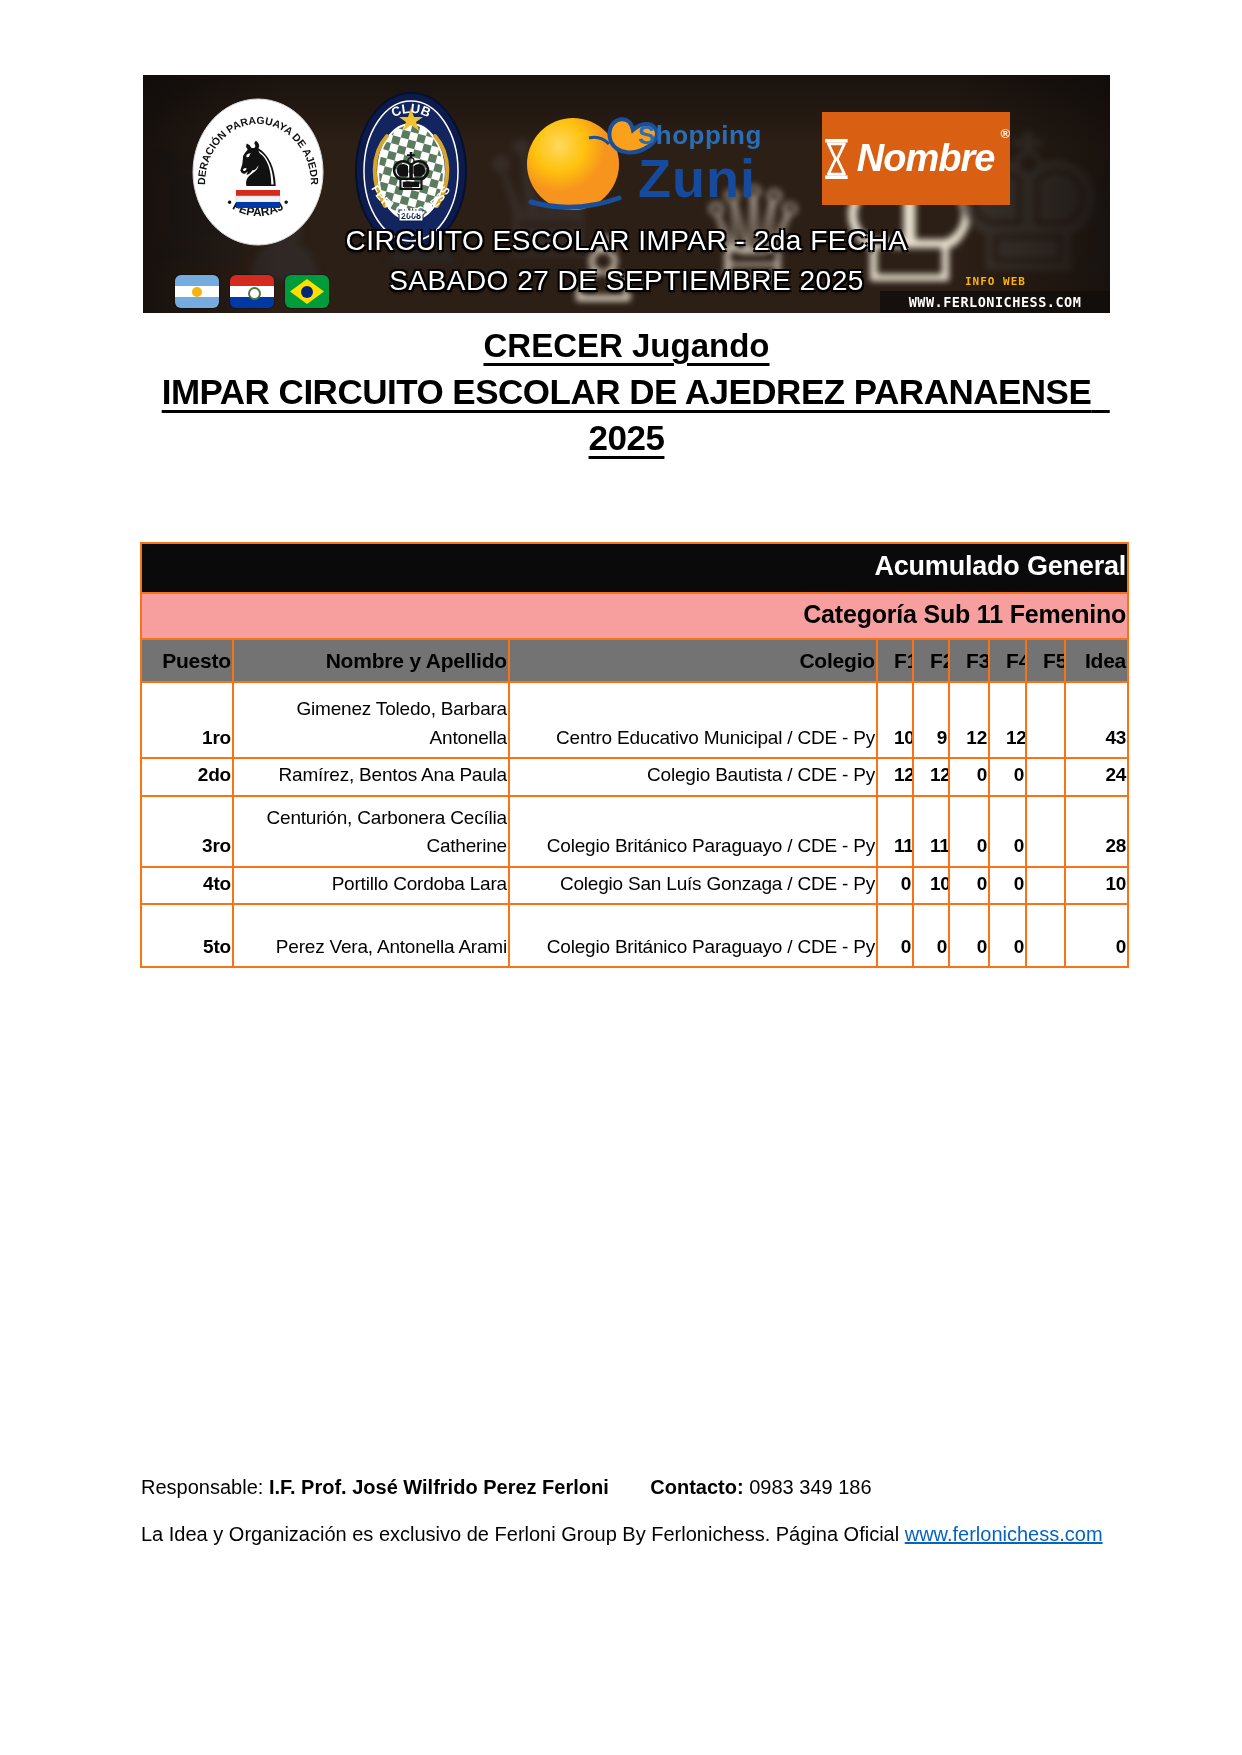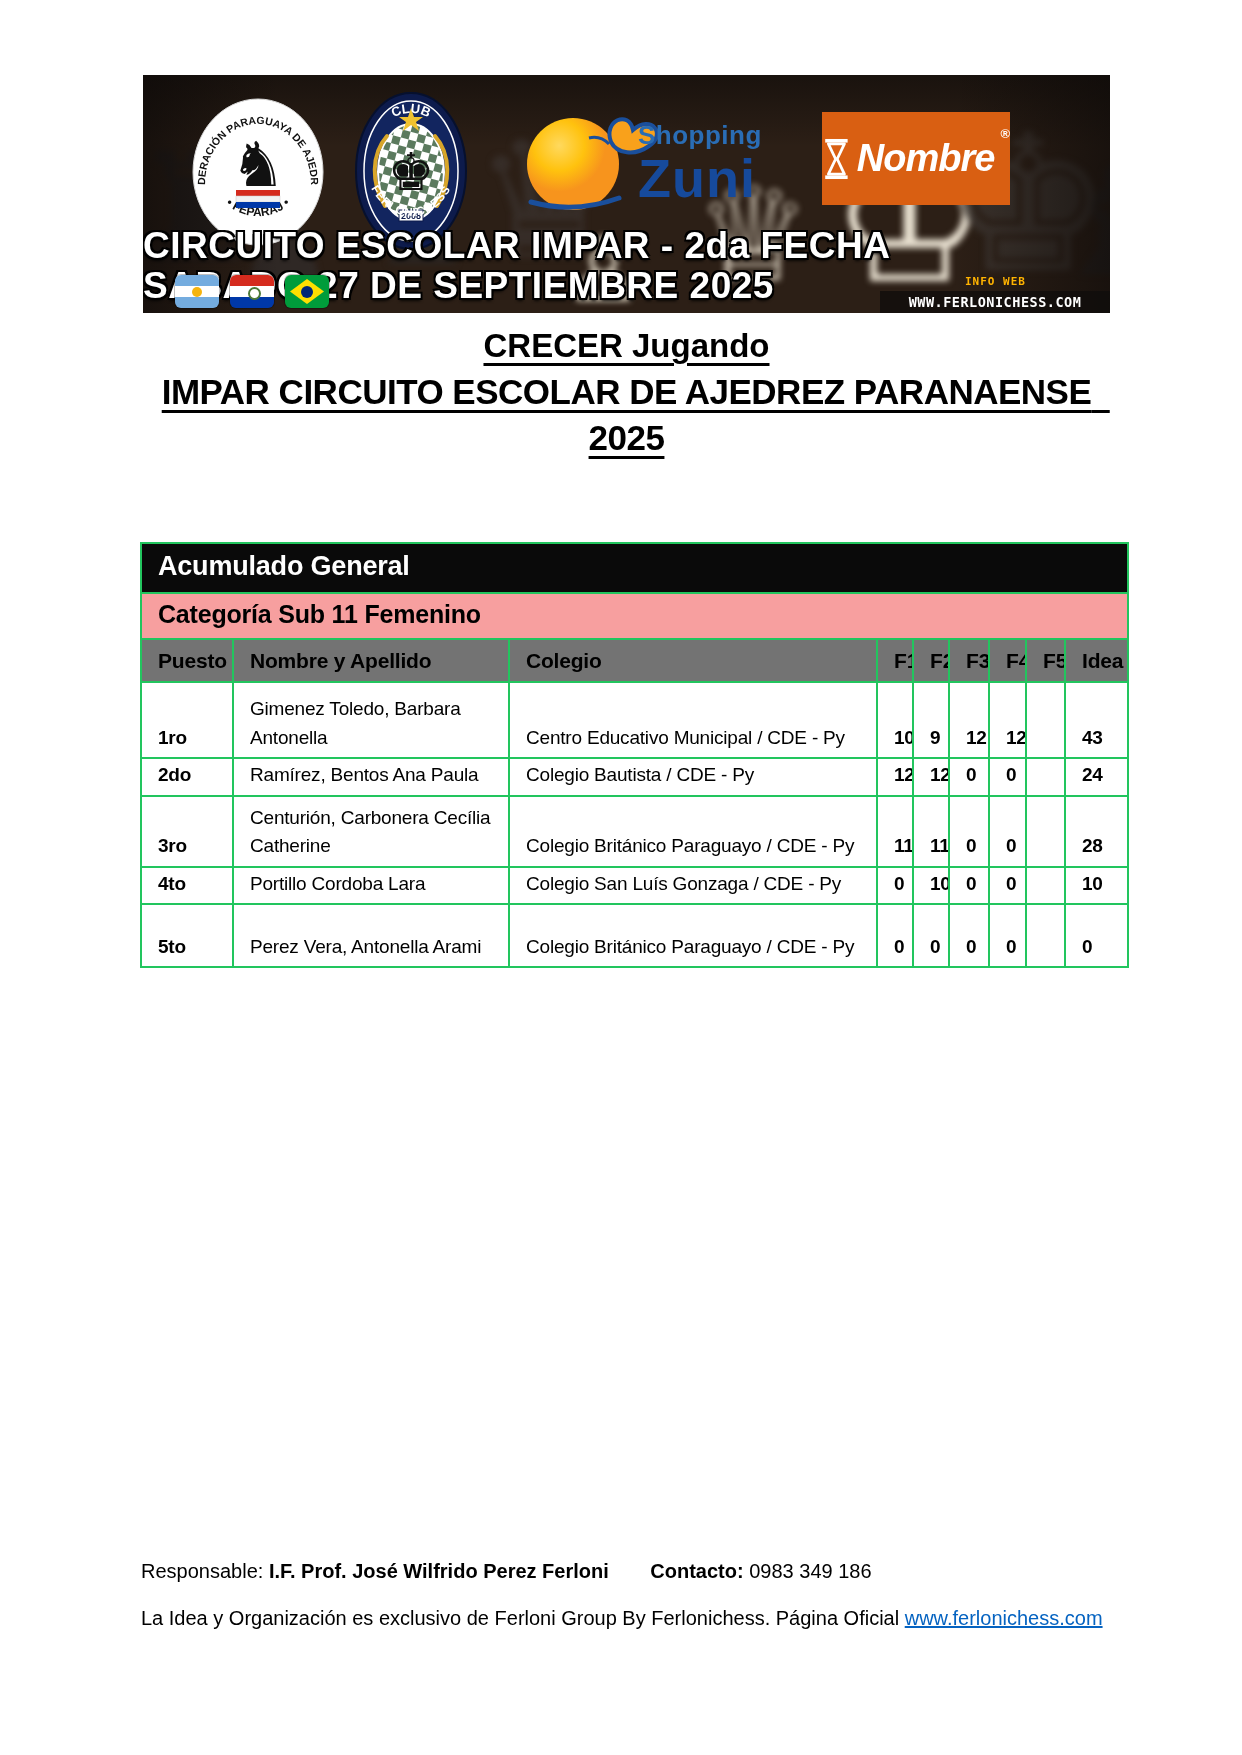--- a/index.html
+++ b/index.html
@@ -40,22 +40,22 @@
   .zuni-shopping { font-size:26px; font-weight:bold; color:#2a6db5; letter-spacing:.5px; }
   .zuni-name { font-size:54px; font-weight:bold; color:#164a9c; letter-spacing:1px; margin-top:-4px; }
 
   .jaehrig-logo {
     position:absolute; left:679px; top:37px; width:188px; height:93px;
     background:#d95f12; display:flex; align-items:center; justify-content:center; gap:6px;
   }
   .jaehrig-name { color:#fff; font-weight:bold; font-style:italic; font-size:38px; letter-spacing:-1px; }
   .jaehrig-reg { color:#fff; font-size:13px; font-weight:bold; align-self:flex-start; margin-top:14px; }
 
-  .banner-line { position:absolute; left:0; width:100%; color:#fff; font-weight:bold;
-    font-size:37px; letter-spacing:.5px; white-space:pre;
+  .banner-line { position:absolute; left:0; width:100%; text-align:center; color:#fff; font-weight:normal;
+    font-size:28px; letter-spacing:.5px; white-space:pre;
     text-shadow:-2px -2px 0 #000, 2px -2px 0 #000, -2px 2px 0 #000, 2px 2px 0 #000, 0 3px 3px rgba(0,0,0,.8); }
   .banner-line1 { top:150px; }
   .banner-line2 { top:190px; }
 
   .flags { position:absolute; left:32px; top:200px; display:flex; gap:11px; }
   .flag { width:44px; height:33px; border-radius:6px; position:relative; overflow:hidden;
           box-shadow:0 0 0 1px rgba(0,0,0,.25); }
   .flag-ar { background:linear-gradient(180deg,#74acdf 33%, #fff 33%, #fff 67%, #74acdf 67%); }
   .flag-ar::after { content:""; position:absolute; left:50%; top:50%; width:10px; height:10px;
           margin:-5px 0 0 -5px; border-radius:50%; background:#f6b40e; }
@@ -81,35 +81,35 @@
   .t1 { font-size:33px; }
   .t2 { font-size:35px; letter-spacing:-.5px; }
   .t3 { font-size:33px; }
 
   
   table.results {
     position:absolute; left:140px; top:542px; width:987px;
     border-collapse:collapse; table-layout:fixed;
     font-size:19px; letter-spacing:-.2px;
   }
-  table.results td { border:2px solid #22c55e; vertical-align:bottom; padding:2px 1px 5px 16px;
-    text-align:left; line-height:1.5; overflow:hidden; }
+  table.results td { border:2px solid #f97316; vertical-align:bottom; padding:2px 1px 5px 16px;
+    text-align:right; line-height:1.5; overflow:hidden; }
   td.tblack { background:#0a0a0a; color:#fff; font-weight:bold; font-size:27px;
     text-align:center; vertical-align:middle; padding:4px; }
   td.tpink { background:#f79f9f; color:#000; font-weight:bold; font-size:25px;
     text-align:center; vertical-align:middle; padding:4px; }
   td.tyellow { background:#737373; font-weight:bold; font-size:21px; text-align:center;
     vertical-align:middle; padding:3px 0; }
   td.c-puesto { font-weight:bold; }
   td.c-nombre { text-align:left; padding-left:5px; padding-right:2px; }
   td.c-colegio { text-align:center; }
   td.c-f, td.c-total { font-weight:bold; }
 
   
-  .footer { position:absolute; left:141px; top:1560px; width:980px; font-size:20px; }
+  .footer { position:absolute; left:141px; top:1476px; width:980px; font-size:20px; }
   .footer-line1 { margin-bottom:24px; }
   .footer b { font-weight:bold; }
   .contact-label { margin-left:36px; }
   .weblink { color:#0563c1; text-decoration:underline; cursor:pointer; }
 </style>
 </head>
 <body>
 
 <div class="page">
 

